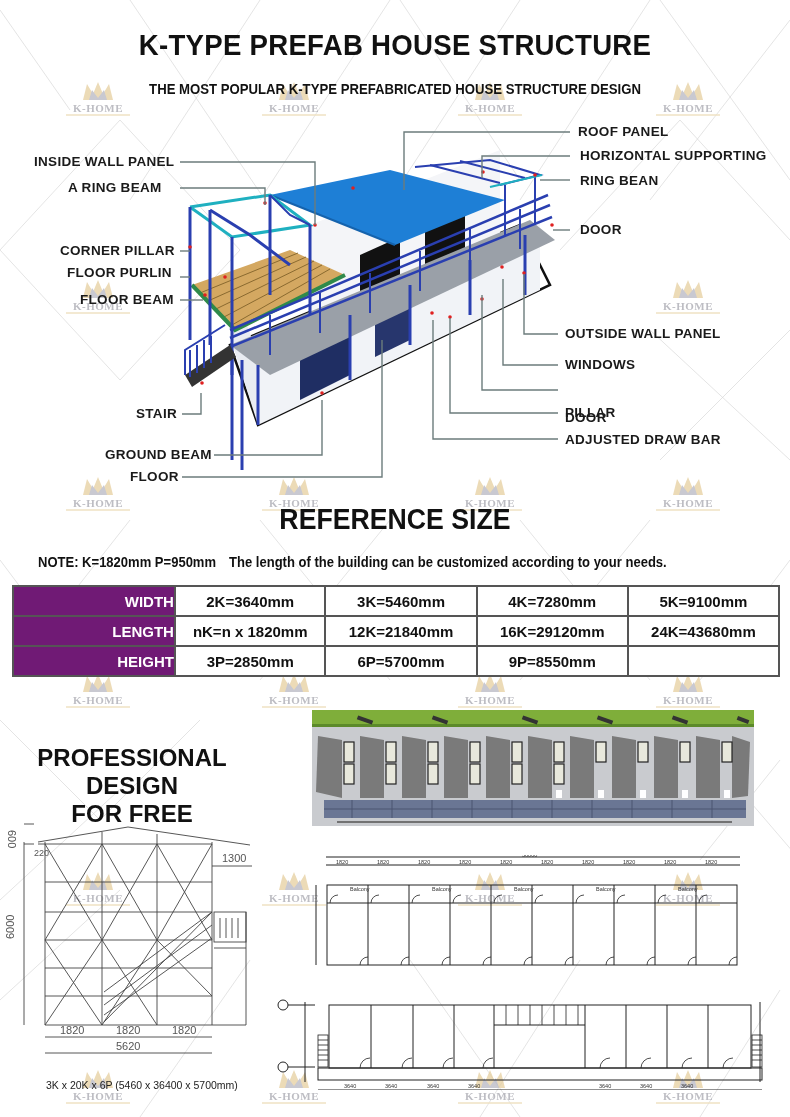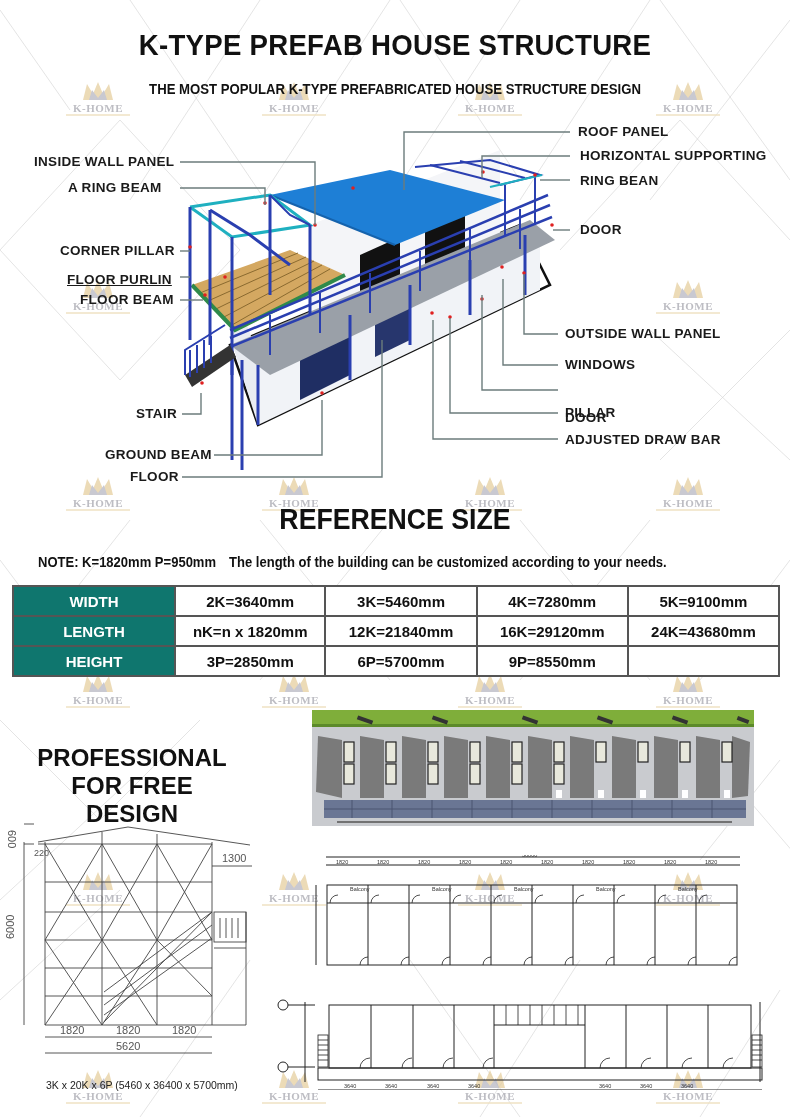--- a/index.html
+++ b/index.html
@@ -21,21 +21,21 @@
 
   .house-svg { position: absolute; left: 170px; top: 125px; z-index: 2; }
   .leaders { position: absolute; left: 0; top: 0; z-index: 3; pointer-events: none; }
 
   .ref-title { left: 0; width: 790px; top: 503px; text-align: center; font-size: 29px; font-weight: bold; transform: scaleX(0.92); }
   .note { left: 38px; top: 554px; font-size: 14px; font-weight: bold; white-space: nowrap; transform-origin: left; transform: scaleX(0.93); }
   .note .gap { display: inline-block; width: 14px; }
 
   table.ref { position: absolute; left: 12px; top: 585px; width: 768px; border-collapse: collapse; z-index: 2; background: #fff; }
   table.ref td { height: 30px; border: 2px solid #555; text-align: center; font-size: 15px; font-weight: bold; color: #111; }
-  table.ref td.head { background: #0f766e; color: #fff; width: 166px; border-color: #555; }
+  table.ref td.head { background: #701a75; color: #fff; width: 166px; border-color: #555; text-align: right; }
   table.ref td.cell { width: 153px; }
 
   .pro { left: 22px; top: 703px; width: 220px; text-align: center; font-size: 24px; font-weight: bold; line-height: 28px; margin-top: 41px; }
 
   .render-box { position: absolute; left: 312px; top: 710px; width: 442px; height: 116px; z-index: 2; }
   .elev { position: absolute; left: 0; top: 800px; z-index: 2; }
   .plan1 { position: absolute; left: 300px; top: 855px; z-index: 2; }
   .plan2 { position: absolute; left: 270px; top: 990px; z-index: 2; }
   .elev-caption { left: 46px; top: 1079px; font-size: 10.5px; color: #222; white-space: nowrap; }
 </style>
@@ -333,21 +333,21 @@
     <polyline points="558,365 503,365 503,279"></polyline>
     <polyline points="558,390 482,390 482,295"></polyline>
     <polyline points="558,413 450,413 450,318"></polyline>
     <polyline points="558,439 433,439 433,320"></polyline>
   </g>
 </svg>
 
 <div class="abs label" style="left:34px;top:154px;">INSIDE WALL PANEL</div>
 <div class="abs label" style="left:68px;top:180px;">A RING BEAM</div>
 <div class="abs label" style="left:60px;top:243px;">CORNER PILLAR</div>
-<div class="abs label" style="left:67px;top:272px;text-decoration:underline;">FLOOR PURLIN</div>
+<div class="abs label" style="left:67px;top:265px;">FLOOR PURLIN</div>
 <div class="abs label" style="left:80px;top:292px;">FLOOR BEAM</div>
 <div class="abs label" style="left:136px;top:406px;">STAIR</div>
 <div class="abs label" style="left:105px;top:447px;">GROUND BEAM</div>
 <div class="abs label" style="left:130px;top:469px;">FLOOR</div>
 
 <div class="abs label" style="left:578px;top:124px;">ROOF PANEL</div>
 <div class="abs label" style="left:580px;top:148px;">HORIZONTAL SUPPORTING</div>
 <div class="abs label" style="left:580px;top:173px;">RING BEAN</div>
 <div class="abs label" style="left:580px;top:222px;">DOOR</div>
 <div class="abs label" style="left:565px;top:326px;">OUTSIDE WALL PANEL</div>
@@ -382,22 +382,22 @@
     <td class="cell">3P=2850mm</td>
     <td class="cell">6P=5700mm</td>
     <td class="cell">9P=8550mm</td>
     <td class="cell"></td>
   </tr>
 </tbody>
   </table>
 
 <div class="abs pro">
   <div>PROFESSIONAL</div>
+  <div>DESIGN</div>
   <div>FOR FREE</div>
-  <div>DESIGN</div>
 </div>
 
 <svg class="render-box" width="442" height="116" viewBox="0 0 442 116">
   <rect x="0" y="0" width="442" height="116" fill="#c9cbcf"></rect>
   <rect x="0" y="0" width="442" height="17" fill="#7fae3a"></rect>
   <rect x="0" y="14" width="442" height="3" fill="#5c8a2a"></rect>
   <g fill="#333">
       <rect x="45" y="8" width="16" height="4" transform="rotate(20 53 10)"></rect>
       <rect x="120" y="8" width="16" height="4" transform="rotate(20 128 10)"></rect>
       <rect x="210" y="8" width="16" height="4" transform="rotate(20 218 10)"></rect>

